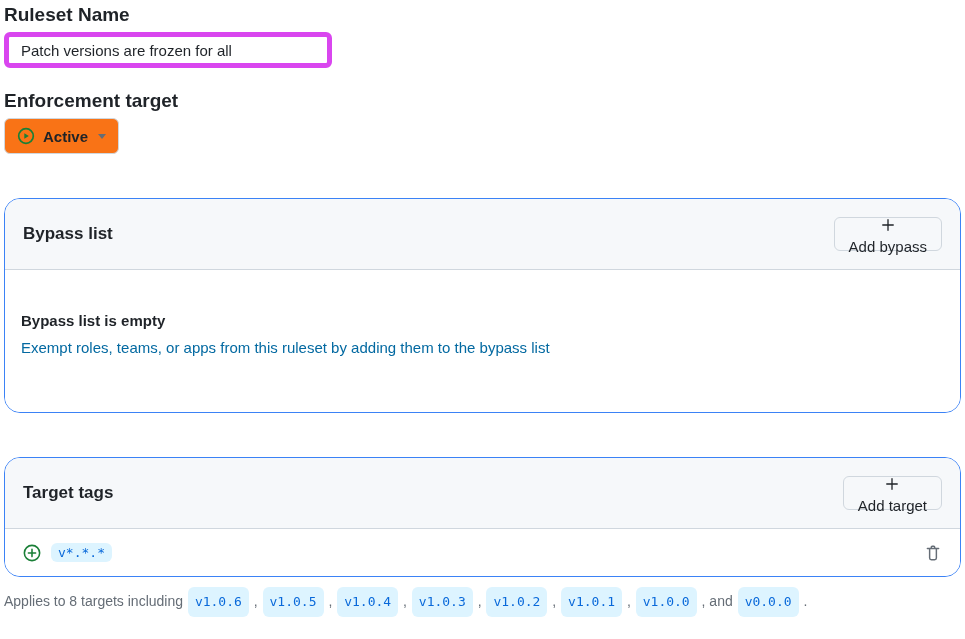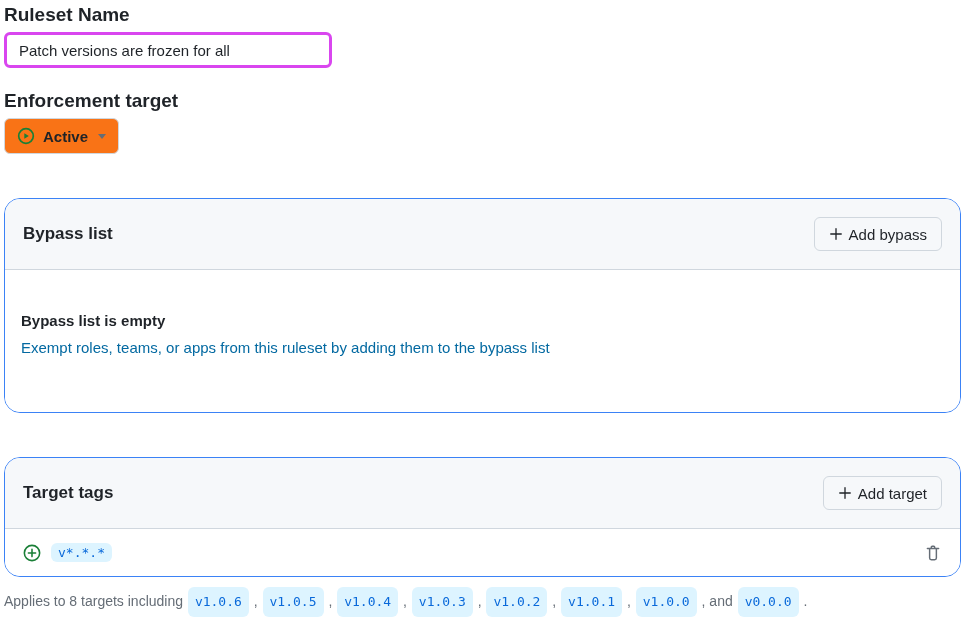--- a/index.html
+++ b/index.html
@@ -16,21 +16,21 @@
     font-weight: 700;
     font-size: 19px;
     margin-bottom: 6px;
     display: block;
   }
   .text-input {
     width: 328px;
     height: 36px;
     padding: 6px 12px;
     font-size: 15px;
-    border: 3px solid #d946ef;
+    border: 5px solid #d946ef;
     border-radius: 6px;
     color: #1f2328;
     background: #fff;
   }
   .section-gap { height: 22px; }
   .enforcement-btn {
     display: inline-flex;
     align-items: center;
     gap: 8px;
     height: 36px;
@@ -79,20 +79,21 @@
     gap: 6px;
     height: 34px;
     padding: 0 14px;
     border: 1px solid #d0d7de;
     border-radius: 6px;
     background: #f6f8fa;
     font-weight: 500;
     font-size: 15px;
     color: #1f2328;
     cursor: pointer;
+    flex-direction: column;
   }
   .plus-icon { width: 14px; height: 14px; display:inline-flex; }
   .bypass-empty {
     padding: 42px 16px 56px;
     text-align: left;
     background: #fff;
   }
   .bypass-empty .title {
     font-weight: 600;
     font-size: 15px;

